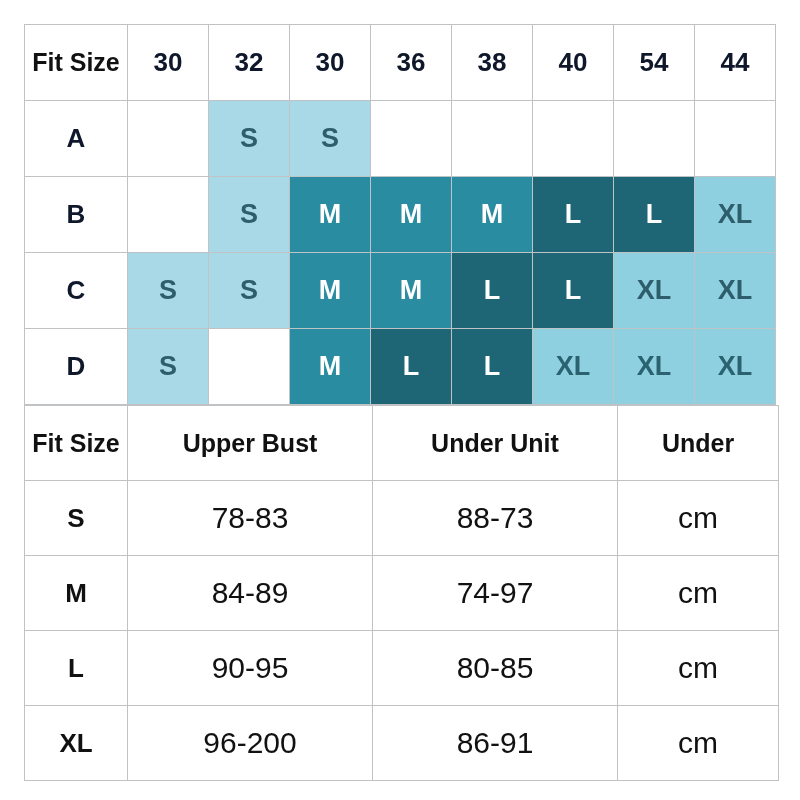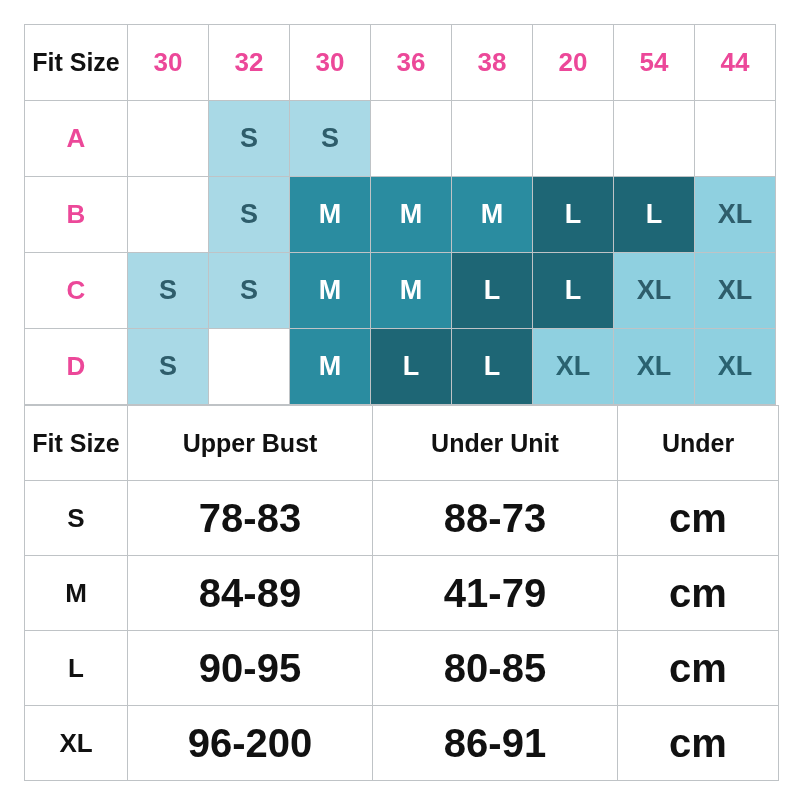--- a/index.html
+++ b/index.html
@@ -31,21 +31,21 @@
     border: 1px solid #bfc3c6;
     height: 75px;
     text-align: center;
     vertical-align: middle;
     padding: 0;
   }
   table.matrix th.rowhead,
   table.matrix th.colhead {
     font-size: 26px;
     font-weight: bold;
-    color: #ec4899;
+    color: #0f172a;
     background: #ffffff;
   }
   table.matrix th.corner {
     font-size: 25px;
     font-weight: bold;
     background: #ffffff;
   }
   table.matrix td.cell {
     font-size: 27px;
     font-weight: bold;
@@ -71,22 +71,22 @@
   }
   table.measure th {
     font-size: 25px;
     font-weight: bold;
   }
   table.measure td.sizecol {
     font-size: 26px;
     font-weight: bold;
   }
   table.measure td.val {
-    font-size: 40px;
-    font-weight: bold;
+    font-size: 30px;
+    font-weight: normal;
   }
   .col-fit  { width: 103px; }
   .col-num  { width: 81px; }
   .col-ub   { width: 245px; }
   .col-unit { width: 161px; }
 </style>
 </head>
 <body>
 
 <div class="page">
@@ -104,21 +104,21 @@
         <col class="col-num">
     </colgroup>
     <thead>
       <tr>
         <th class="corner">Fit Size</th>
         <th class="colhead">30</th>
         <th class="colhead">32</th>
         <th class="colhead">30</th>
         <th class="colhead">36</th>
         <th class="colhead">38</th>
-        <th class="colhead">20</th>
+        <th class="colhead">40</th>
         <th class="colhead">54</th>
         <th class="colhead">44</th>
       </tr>
     </thead>
     <tbody>
       <tr>
         <th class="rowhead">A</th>
         <td class="cell c-empty"></td>
         <td class="cell c-s">S</td>
         <td class="cell c-s">S</td>
@@ -182,21 +182,21 @@
     <tbody>
       <tr>
         <td class="sizecol">S</td>
         <td class="val">78-83</td>
         <td class="val">88-73</td>
         <td class="val">cm</td>
       </tr>
       <tr>
         <td class="sizecol">M</td>
         <td class="val">84-89</td>
-        <td class="val">41-79</td>
+        <td class="val">74-97</td>
         <td class="val">cm</td>
       </tr>
       <tr>
         <td class="sizecol">L</td>
         <td class="val">90-95</td>
         <td class="val">80-85</td>
         <td class="val">cm</td>
       </tr>
       <tr>
         <td class="sizecol">XL</td>

